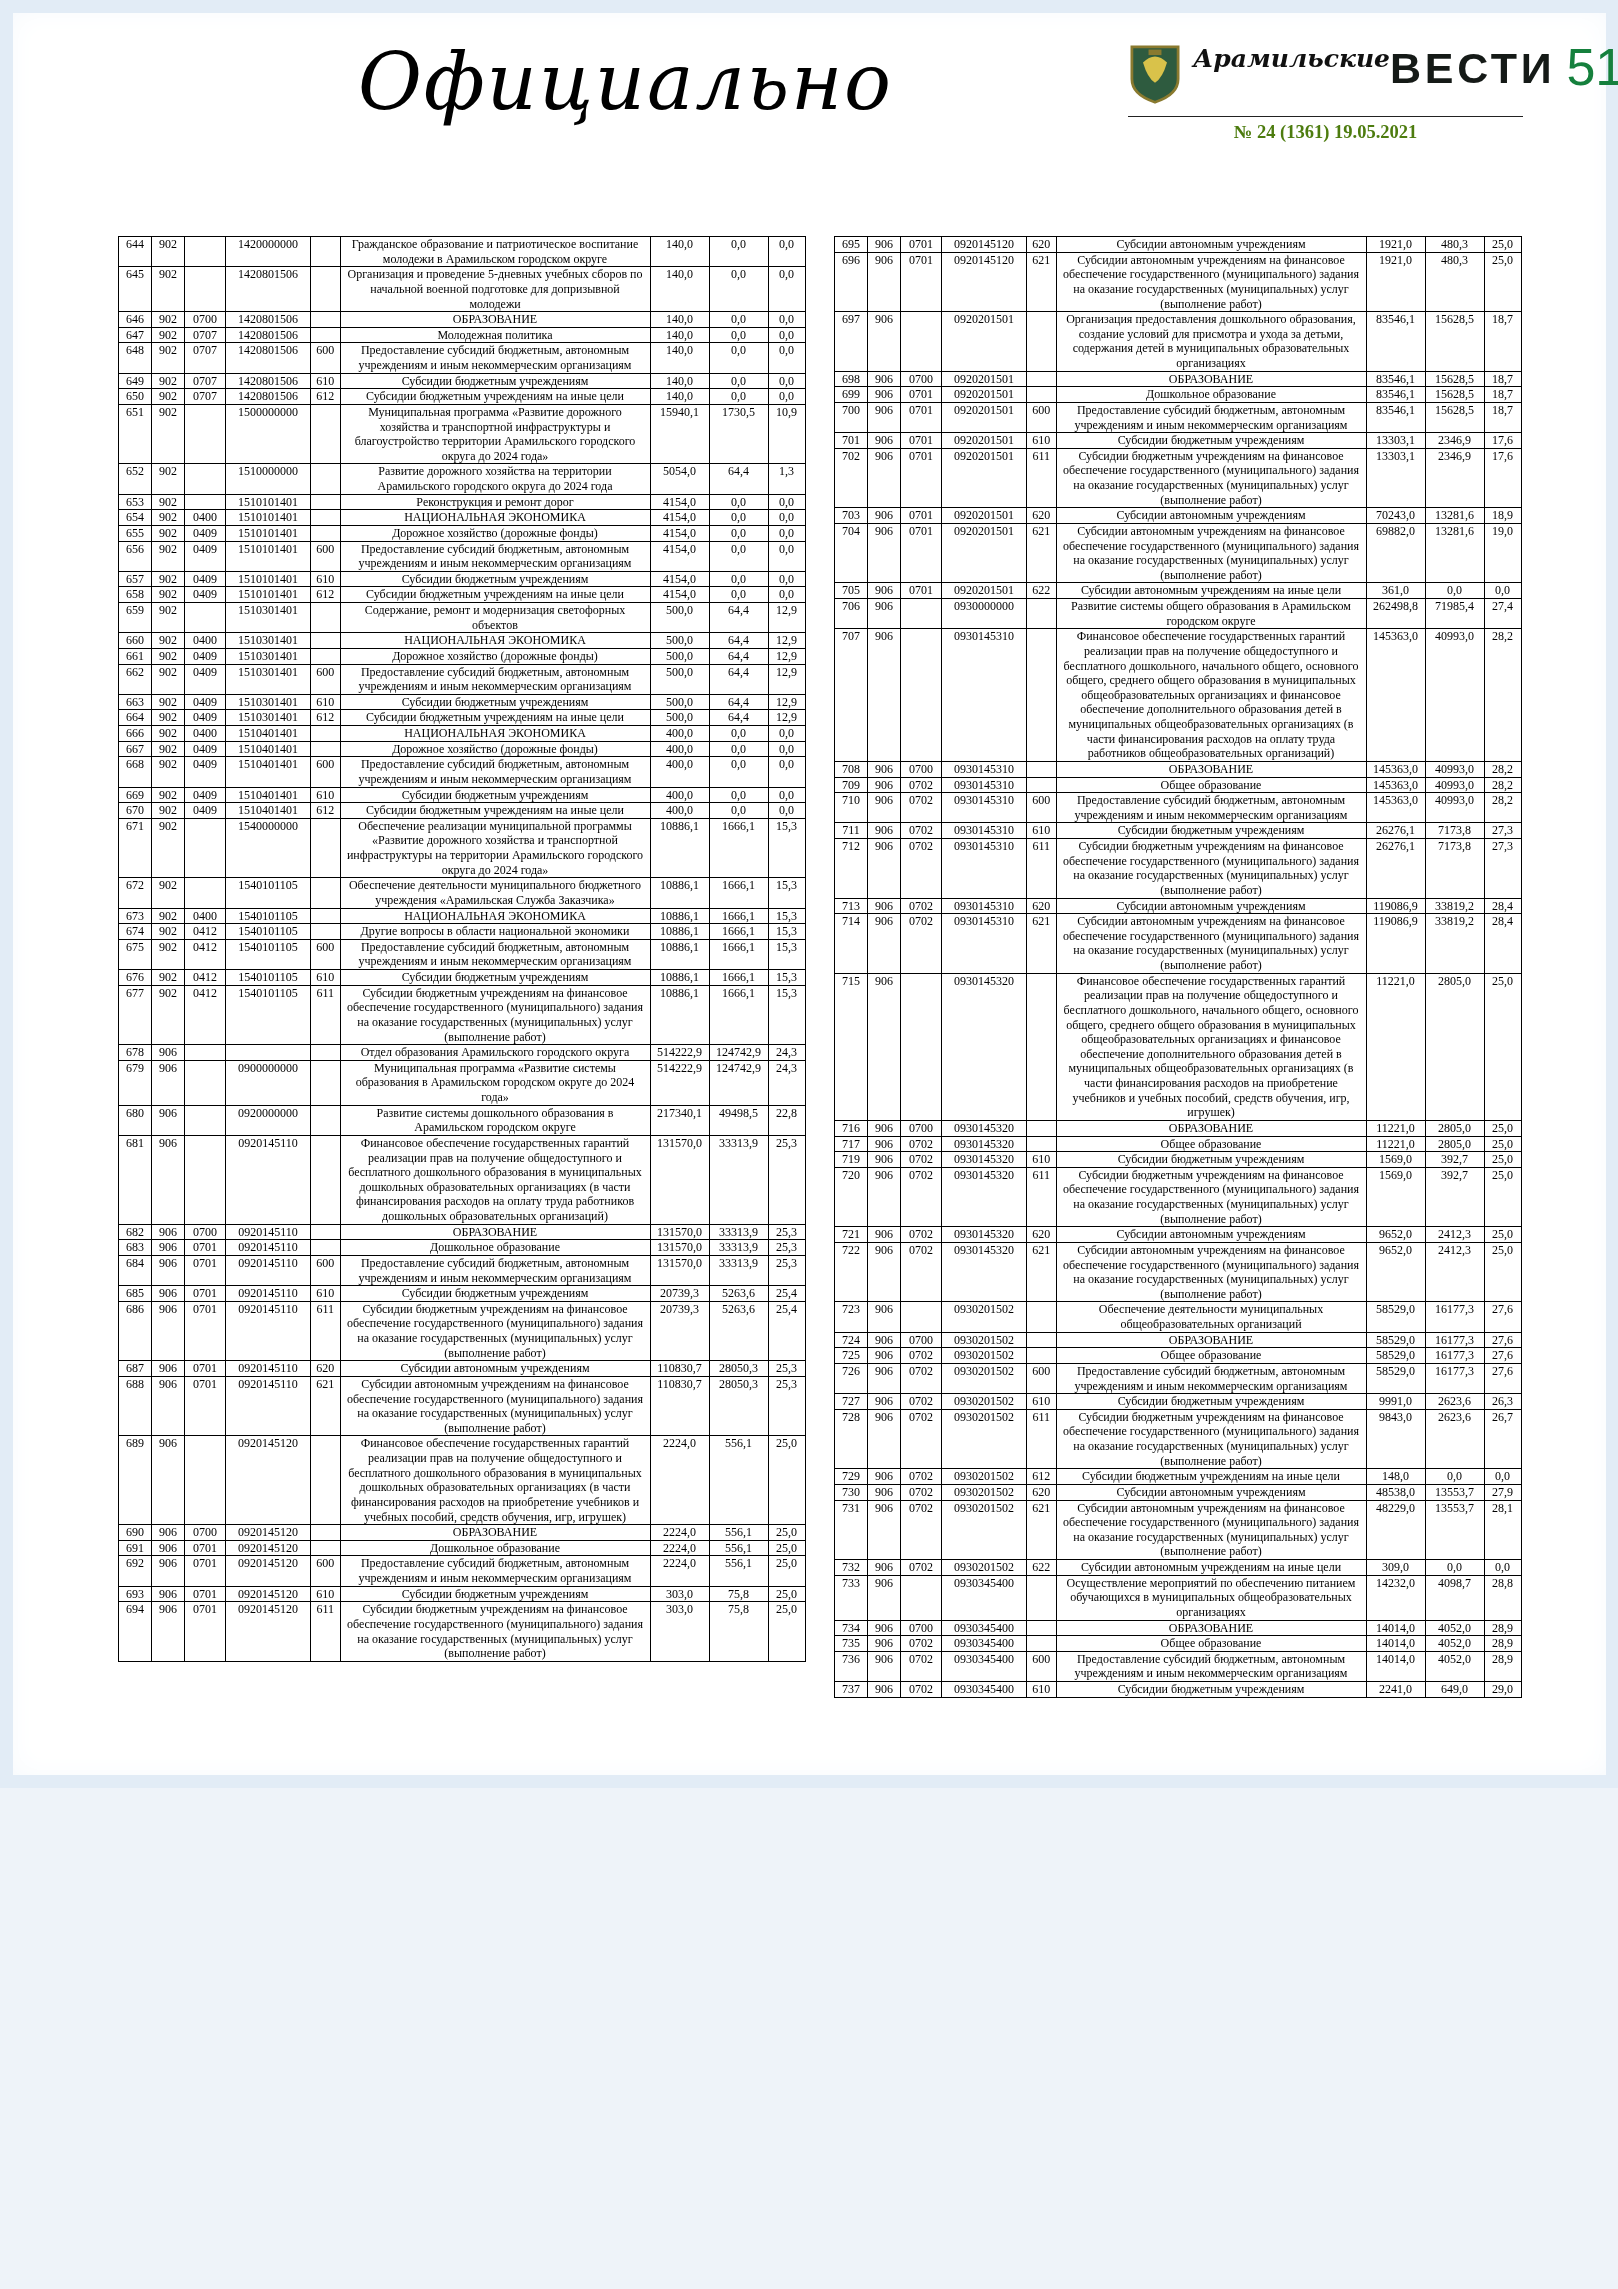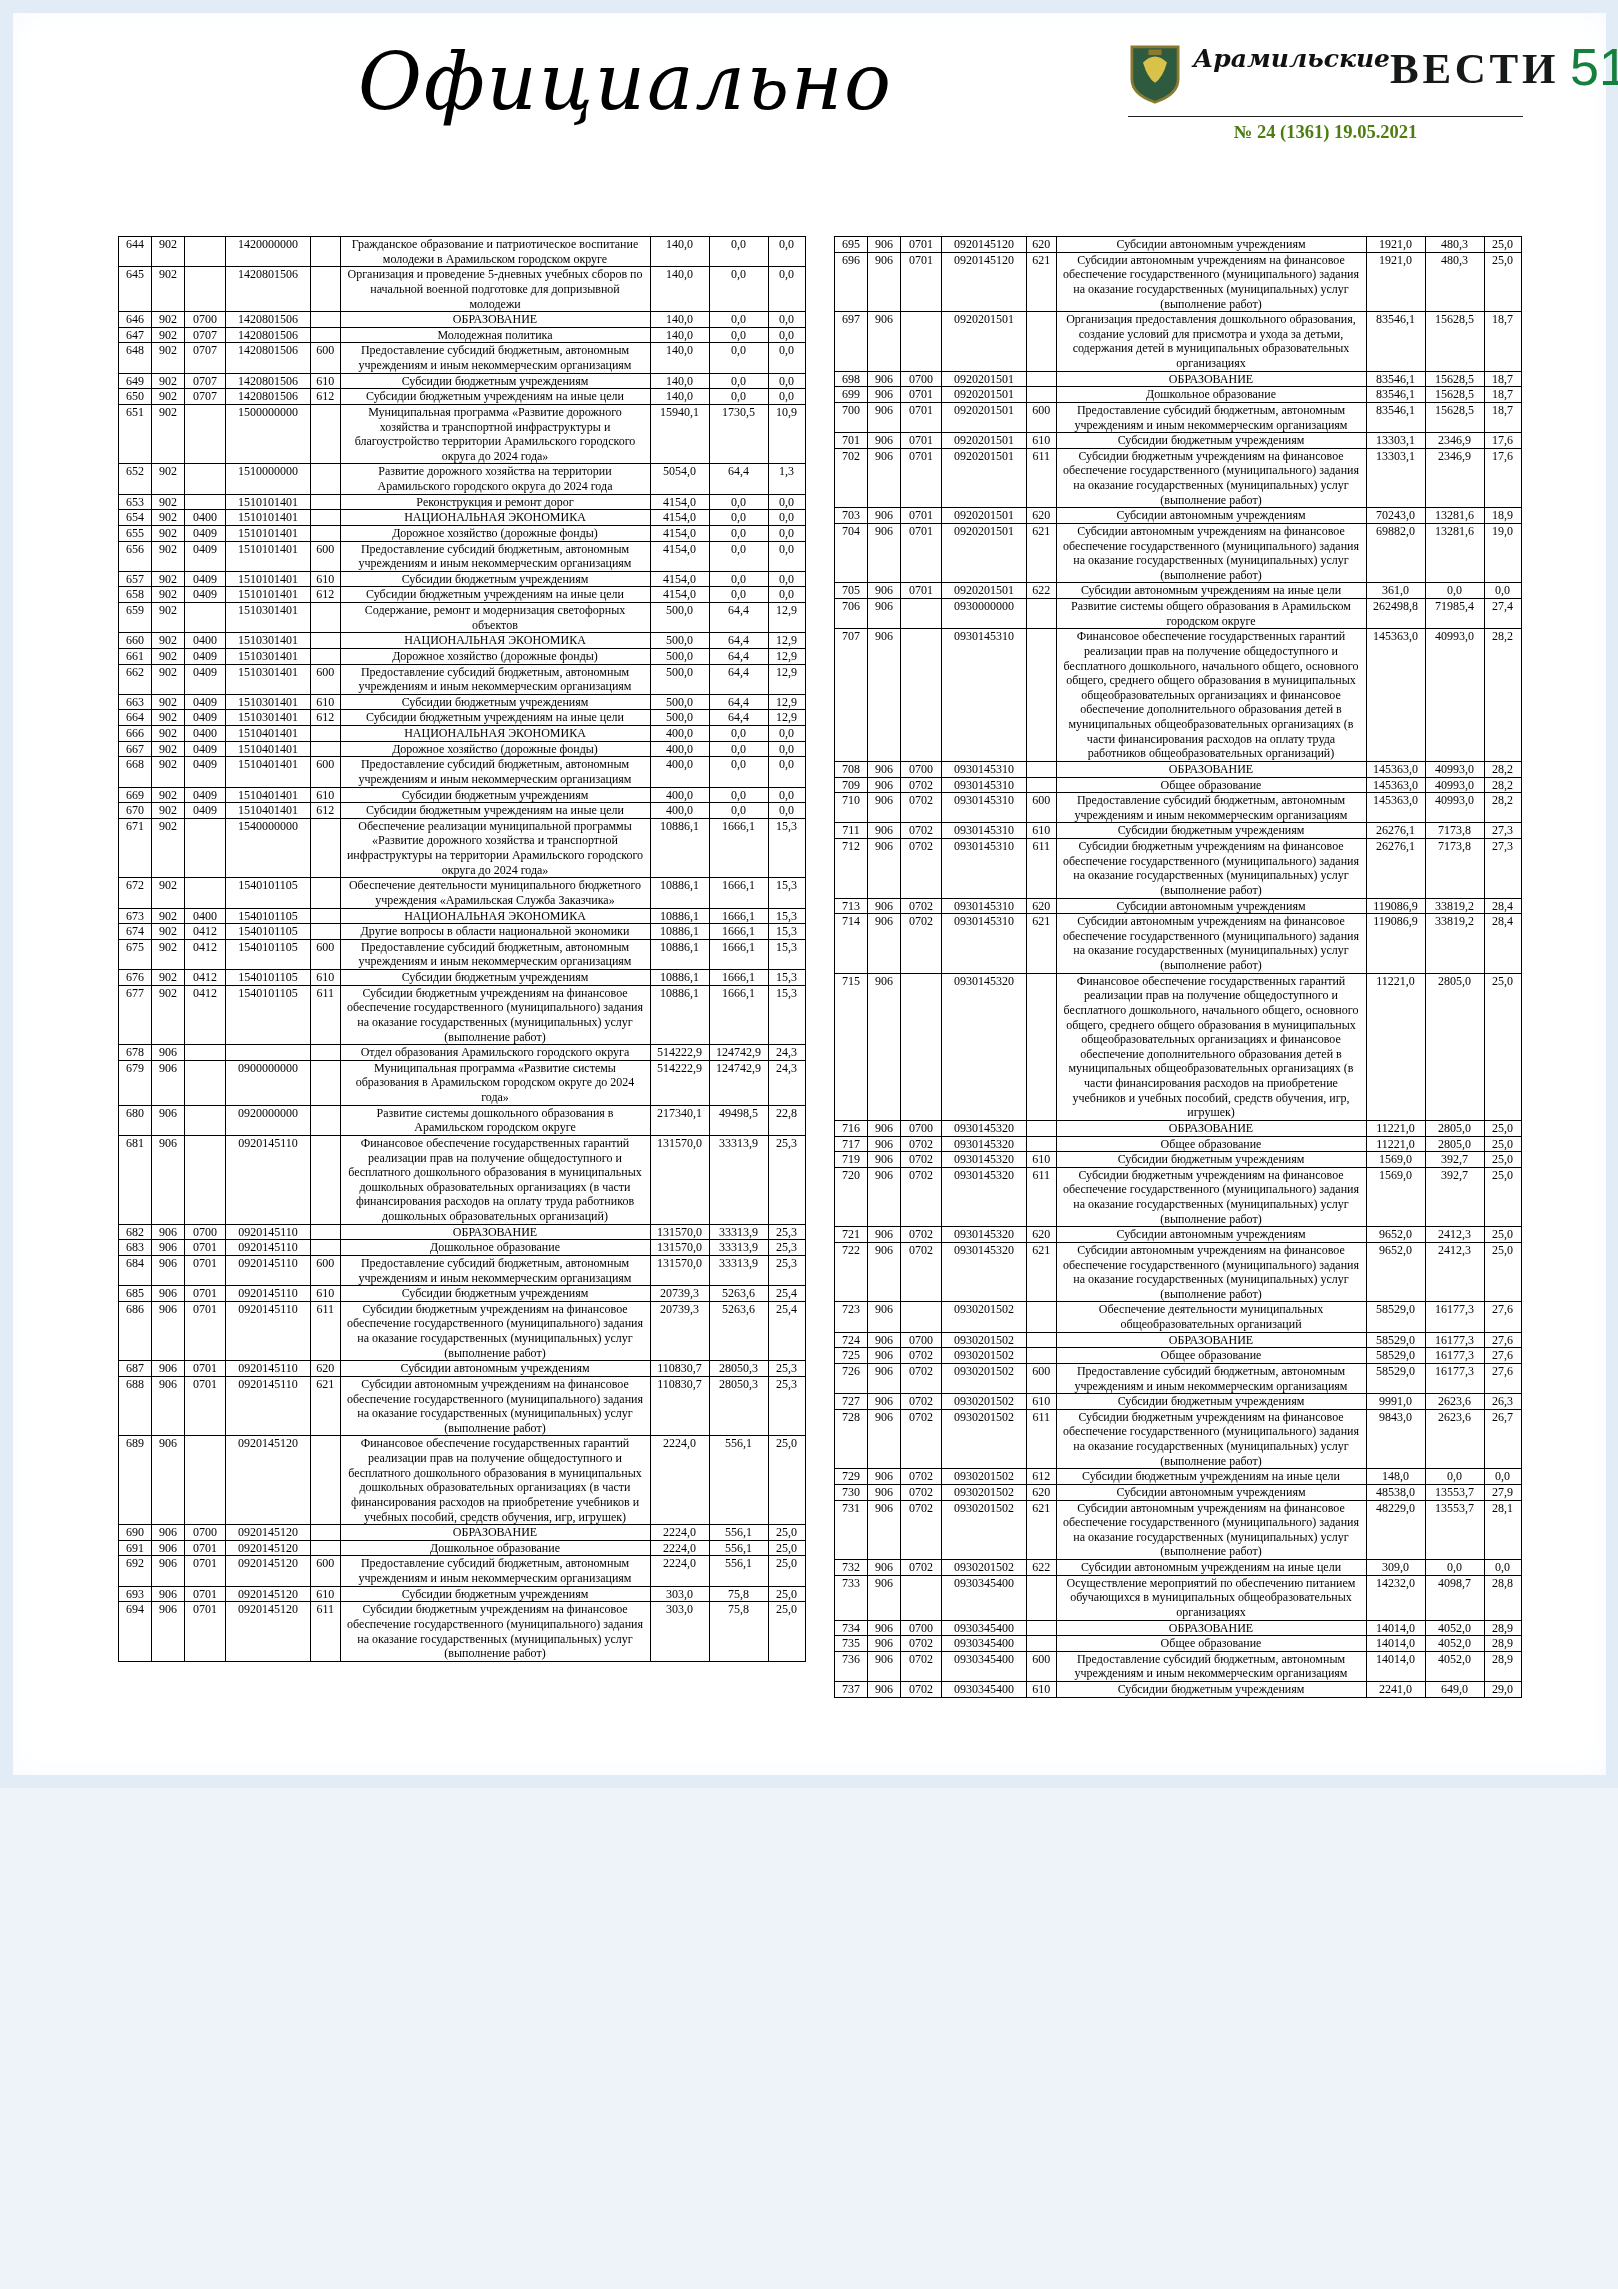--- a/index.html
+++ b/index.html
@@ -18,21 +18,21 @@
   }
   .masthead-right { position:absolute; left:1128px; top:44px; width:395px; }
   .brand-row { display:flex; align-items:flex-start; gap:11px; }
   .emblem { flex:0 0 auto; display:block; }
   .brand-text { display:flex; flex-direction:row; padding-top:1.8px; }
   .brand-small {
     font-family:"DejaVu Serif", serif; font-style:italic; font-weight:bold;
     font-size:25px; line-height:1; color:#111;
   }
   .brand-big {
-    font-family:Liberation Serif, serif; font-weight:bold;
+    font-family:Liberation Sans, sans-serif; font-weight:bold;
     font-size:43px; line-height:1.05; letter-spacing:3.7px; color:#151a17;
   }
   .page-num {
     margin-left:auto; font-family:"Liberation Sans", sans-serif;
     font-weight:normal; font-size:52px; line-height:0.92; color:#15803d;
   }
   .issue-line {
     margin-top:7.4px; border-top:1.8px solid #222; padding-top:4.6px;
     text-align:center; font-family:"Liberation Serif", serif;
     font-weight:bold; font-size:18.5px; color:#4d7c0f;

